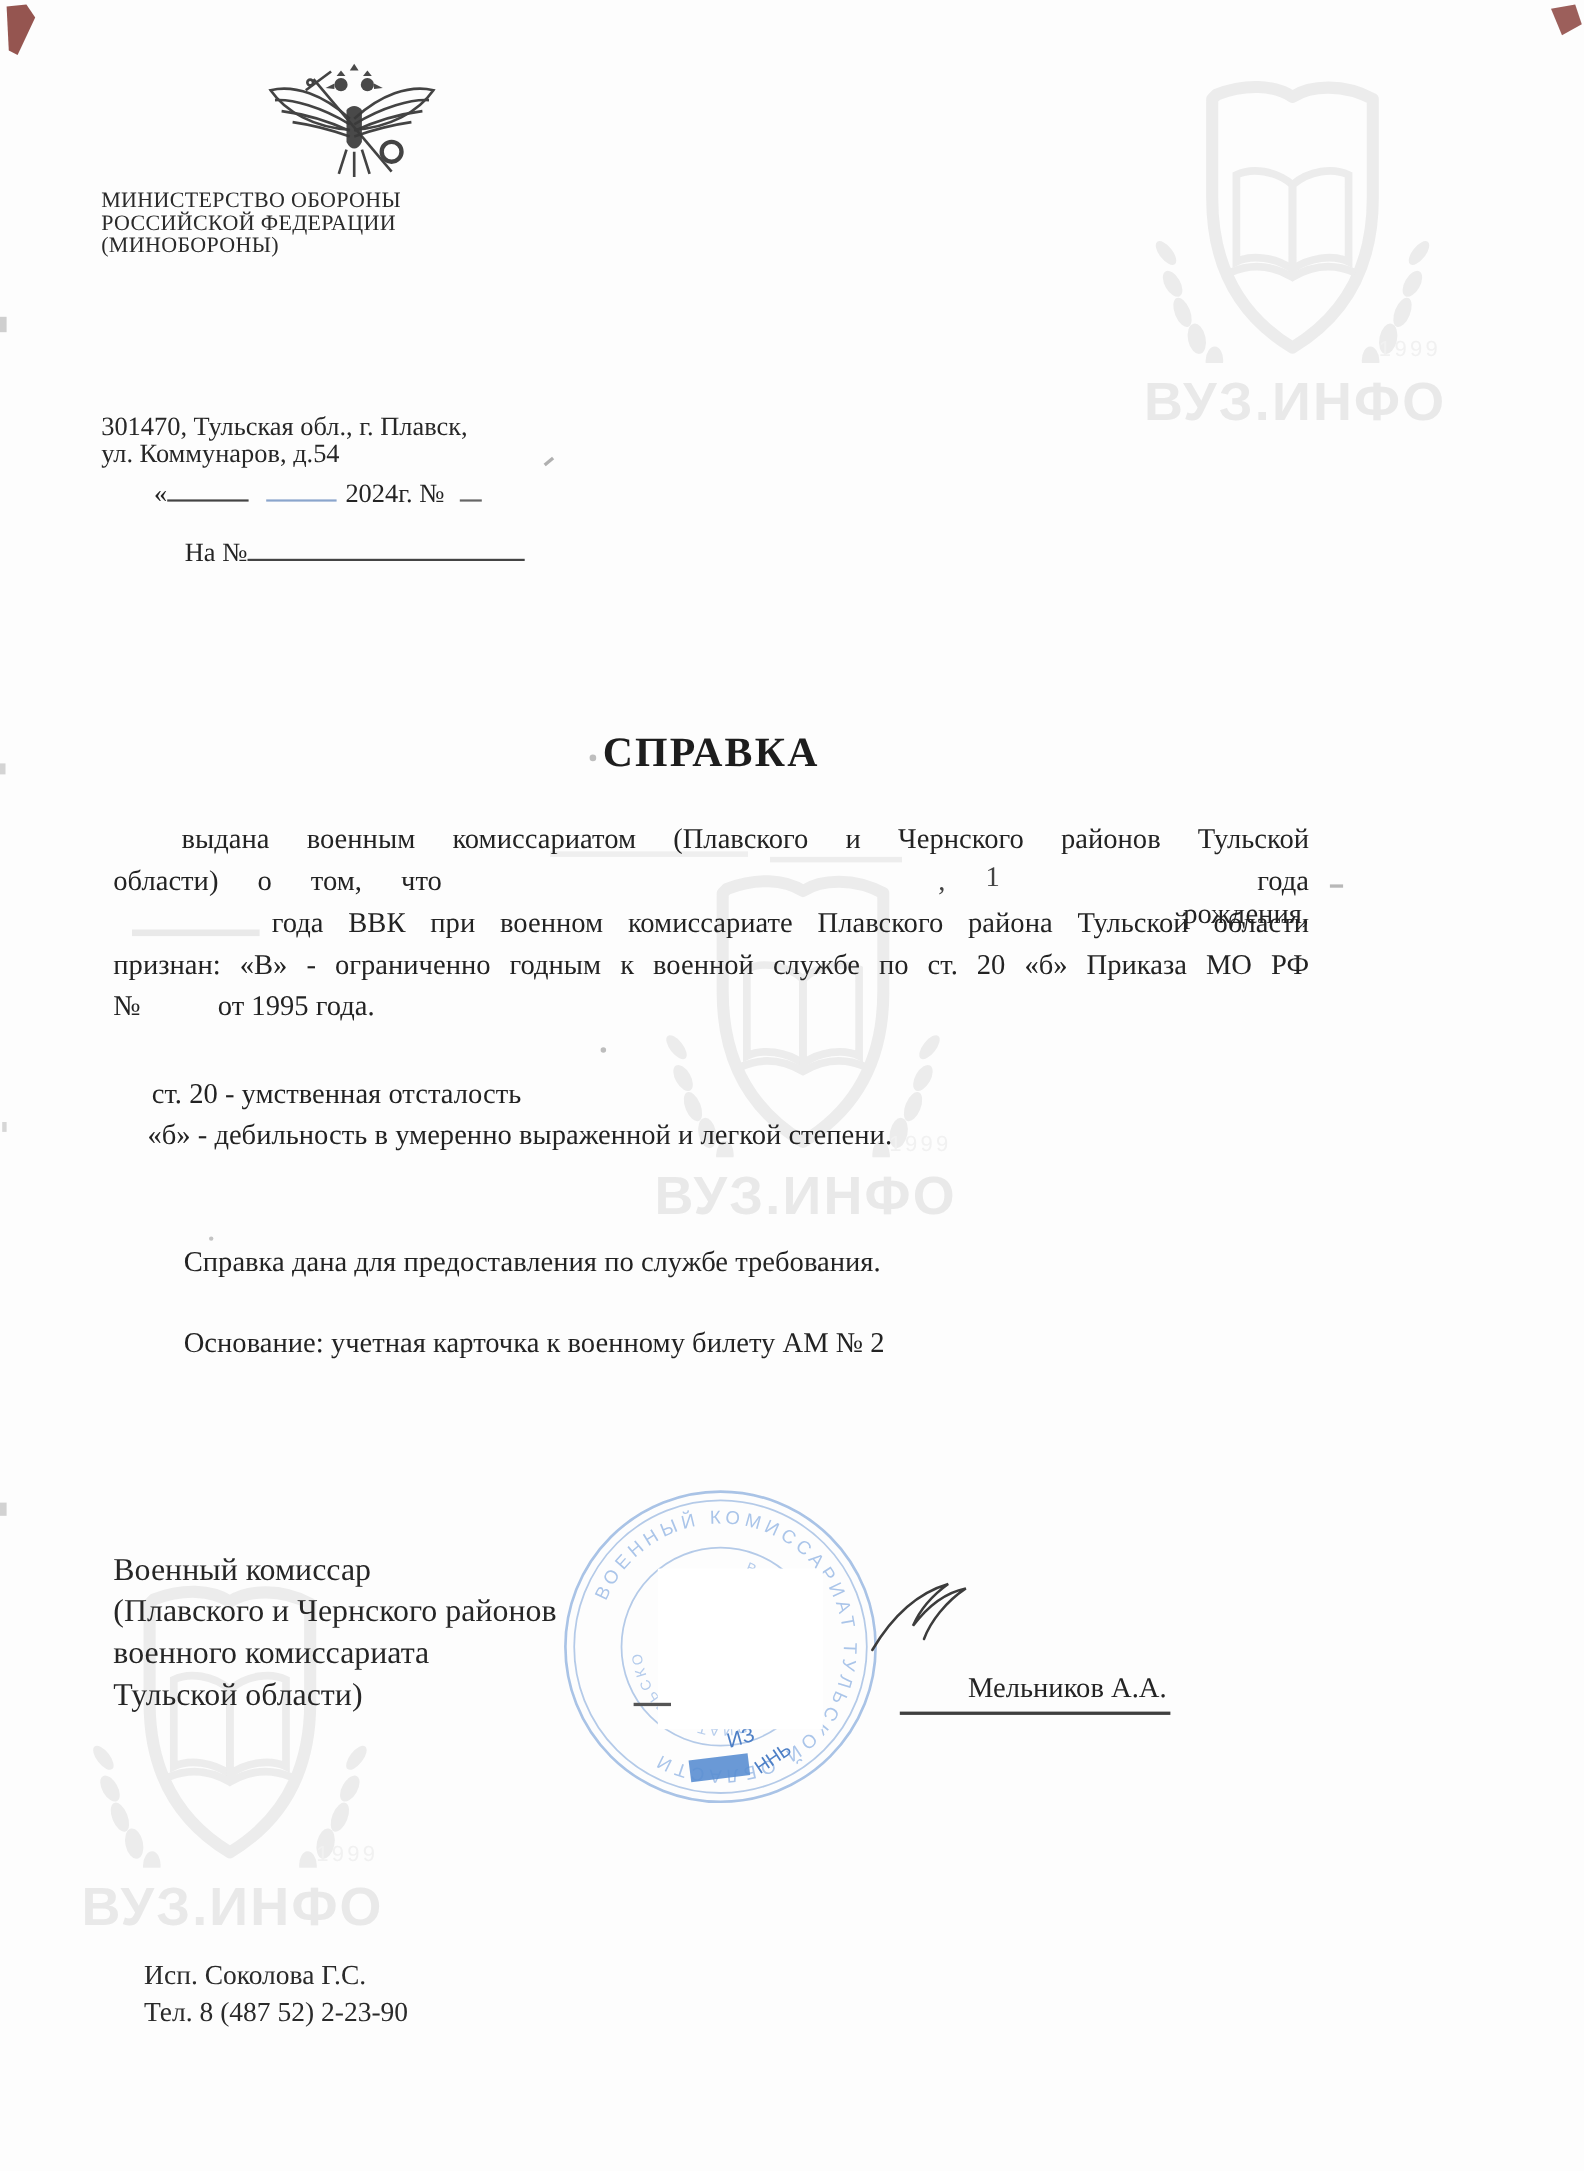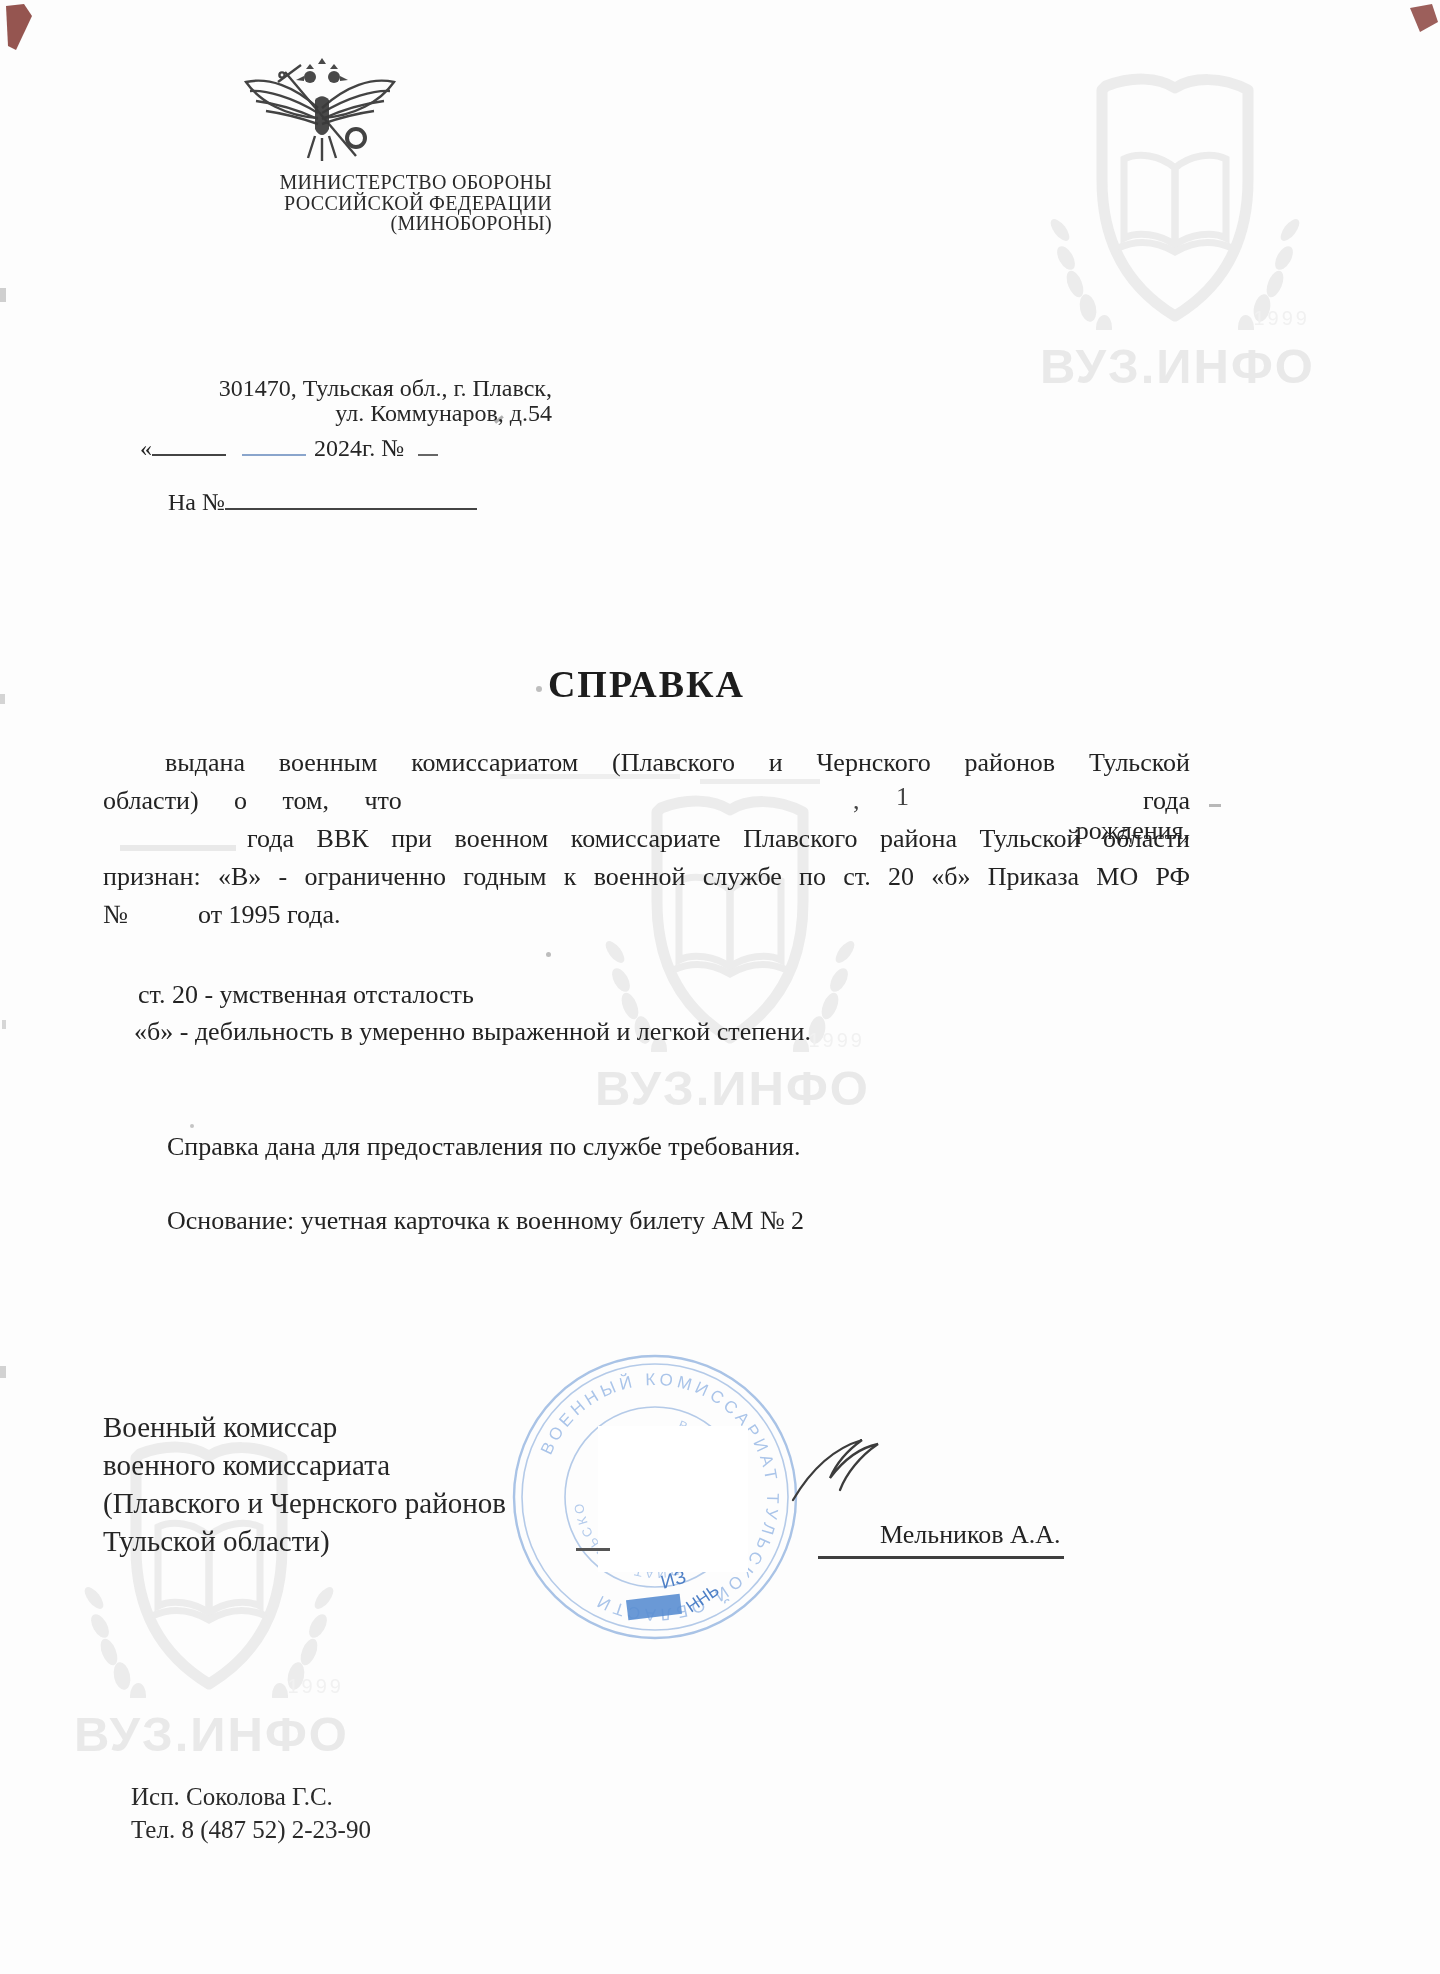--- a/index.html
+++ b/index.html
@@ -1,20 +1,20 @@
 <!DOCTYPE html>
 <html><head>
 <meta charset="utf-8">
 <style>
   html,body{margin:0;padding:0;background:#ffffff;}
   #doc{position:relative;width:1440px;height:1974px;background:#fdfdfd;overflow:hidden;
        font-family:"Liberation Serif","DejaVu Serif",serif;color:#242424;}
   .abs{position:absolute;}
   
-  .lh-center{left:92px;width:460px;text-align:right;}
+  .lh-center{left:92px;width:460px;text-align:left;}
   .ministry{font-size:20px;line-height:20.5px;letter-spacing:.3px;color:#2a2a2a;}
   .commis{font-size:25px;line-height:26px;font-weight:bold;letter-spacing:.4px;color:#1e1e1e;}
   .addr{font-size:24px;line-height:25px;color:#272727;}
   .fill-line{display:inline-block;border-bottom:2px solid #444;height:20px;vertical-align:baseline;}
   
   .ln{position:absolute;font-size:26px;color:#232323;}
   .jline{left:103px;width:1087px;text-align:justify;text-align-last:justify;}
   .title{font-size:38px;font-weight:bold;letter-spacing:2px;color:#1d1d1d;}
   .sig{font-size:29px;line-height:38px;color:#262626;}
   .small{font-size:25px;color:#2a2a2a;}
@@ -221,22 +221,22 @@
       <rect x="122" y="250" width="54" height="20" opacity=".9" transform="rotate(-7 149 260)" fill="#5a8ed1"></rect>
       <text x="158" y="242" font-family="Liberation Sans, sans-serif" font-size="19" fill="#4d7fc6" transform="rotate(-16 158 242)">ИЗ</text>
       <text x="186" y="266" font-family="Liberation Sans, sans-serif" font-size="17" fill="#4d7fc6" transform="rotate(-34 186 266)">ННЬ</text>
     </svg>
   </div>
 
   <div class="abs" style="left:598px;top:1426px;width:150px;height:146px;background:#ffffff;z-index:2;"></div>
 
   <div class="abs sig" style="left:103px;top:1408px;z-index:3;">
     <div>Военный комиссар</div>
+    <div>(Плавского и Чернского районов</div>
     <div>военного комиссариата</div>
-    <div>(Плавского и Чернского районов</div>
     <div>Тульской области)</div>
   </div>
 
   <div class="abs" style="left:788px;top:1436px;z-index:3;">
     <svg width="100" height="72" viewBox="0 0 100 72">
       <path d="M5,64 C18,42 40,14 74,4 C60,14 48,28 42,42 C54,26 70,12 90,8 C72,20 58,38 52,54" fill="none" stroke="#3c3c3c" stroke-width="2.3" stroke-linecap="round"></path>
     </svg>
   </div>
 
   <div class="abs" style="left:576px;top:1548px;width:34px;height:3px;background:#555;z-index:3;"></div>

